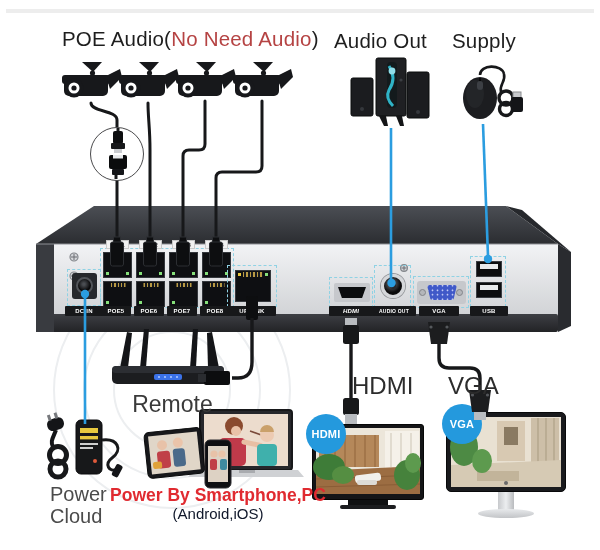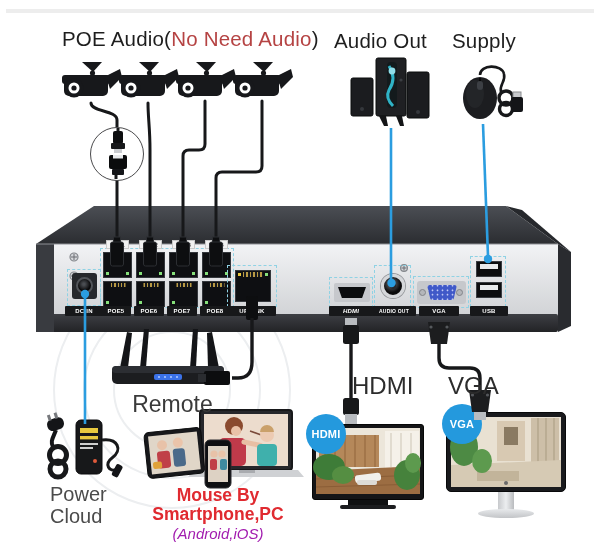--- a/index.html
+++ b/index.html
@@ -59,21 +59,21 @@
   .tag-w{position:absolute;top:240px;height:9px;background:#f1f1f1;color:#141414;border:.5px solid #c9c9c9;
       font-size:5.5px;line-height:8px;text-align:center;box-sizing:border-box;}
   
   .mid-label{font-size:24px;color:#2c2c2c;}
   #hdmi-mid{left:352px;top:372px;}
   #vga-mid{left:448px;top:372px;}
   #network-label{left:125px;top:391px;width:95px;text-align:center;font-size:23px;color:#3a3a3a;}
   #ps-label{left:50px;top:483px;width:80px;text-align:left;font-size:20px;color:#4b4b4b;line-height:1.12;}
   #p2p{left:110px;top:486px;width:216px;text-align:center;}
   #p2p .r{color:#e02a30;font-size:17.5px;font-weight:700;line-height:1.1;}
-  #p2p .g{color:#a21caf;font-size:15px;line-height:1.15;font-style:italic;}
+  #p2p .g{color:#0f172a;font-size:15px;line-height:1.15;}
   
   #magnifier{left:90px;top:127px;width:54px;height:54px;border-radius:50%;
       border:1.5px solid #4a4a4c;background:#fff;box-sizing:border-box;}
   
   #tv-hdmi{left:312px;top:424px;width:112px;height:92px;}
   #tv-hdmi .screen{position:absolute;left:0;top:0;width:112px;height:76px;background:#141517;border-radius:3px;
       border:1px solid #060707;box-sizing:border-box;}
   #tv-hdmi .stand{position:absolute;left:36px;top:76px;width:40px;height:5px;background:#101113;}
   #tv-hdmi .base{position:absolute;left:28px;top:81px;width:56px;height:4px;background:#1c1d20;border-radius:2px;}
   #tv-vga{left:446px;top:412px;width:120px;height:112px;}
@@ -478,17 +478,17 @@
   </div>
 
   <div id="network-label" class="abs z5">Remote</div>
   <div id="hdmi-mid" class="abs mid-label z5">HDMI</div>
   <div id="vga-mid" class="abs mid-label z5">VGA</div>
   <div id="ps-label" class="abs z5">
     <div>Power</div>
     <div>Cloud</div>
   </div>
   <div id="p2p" class="abs z5">
-    <div class="r">Mouse By Smartphone,PC</div>
+    <div class="r">Power By Smartphone,PC</div>
     <div class="g">(Android,iOS)</div>
   </div>
 
 </div>
 
 </body></html>

